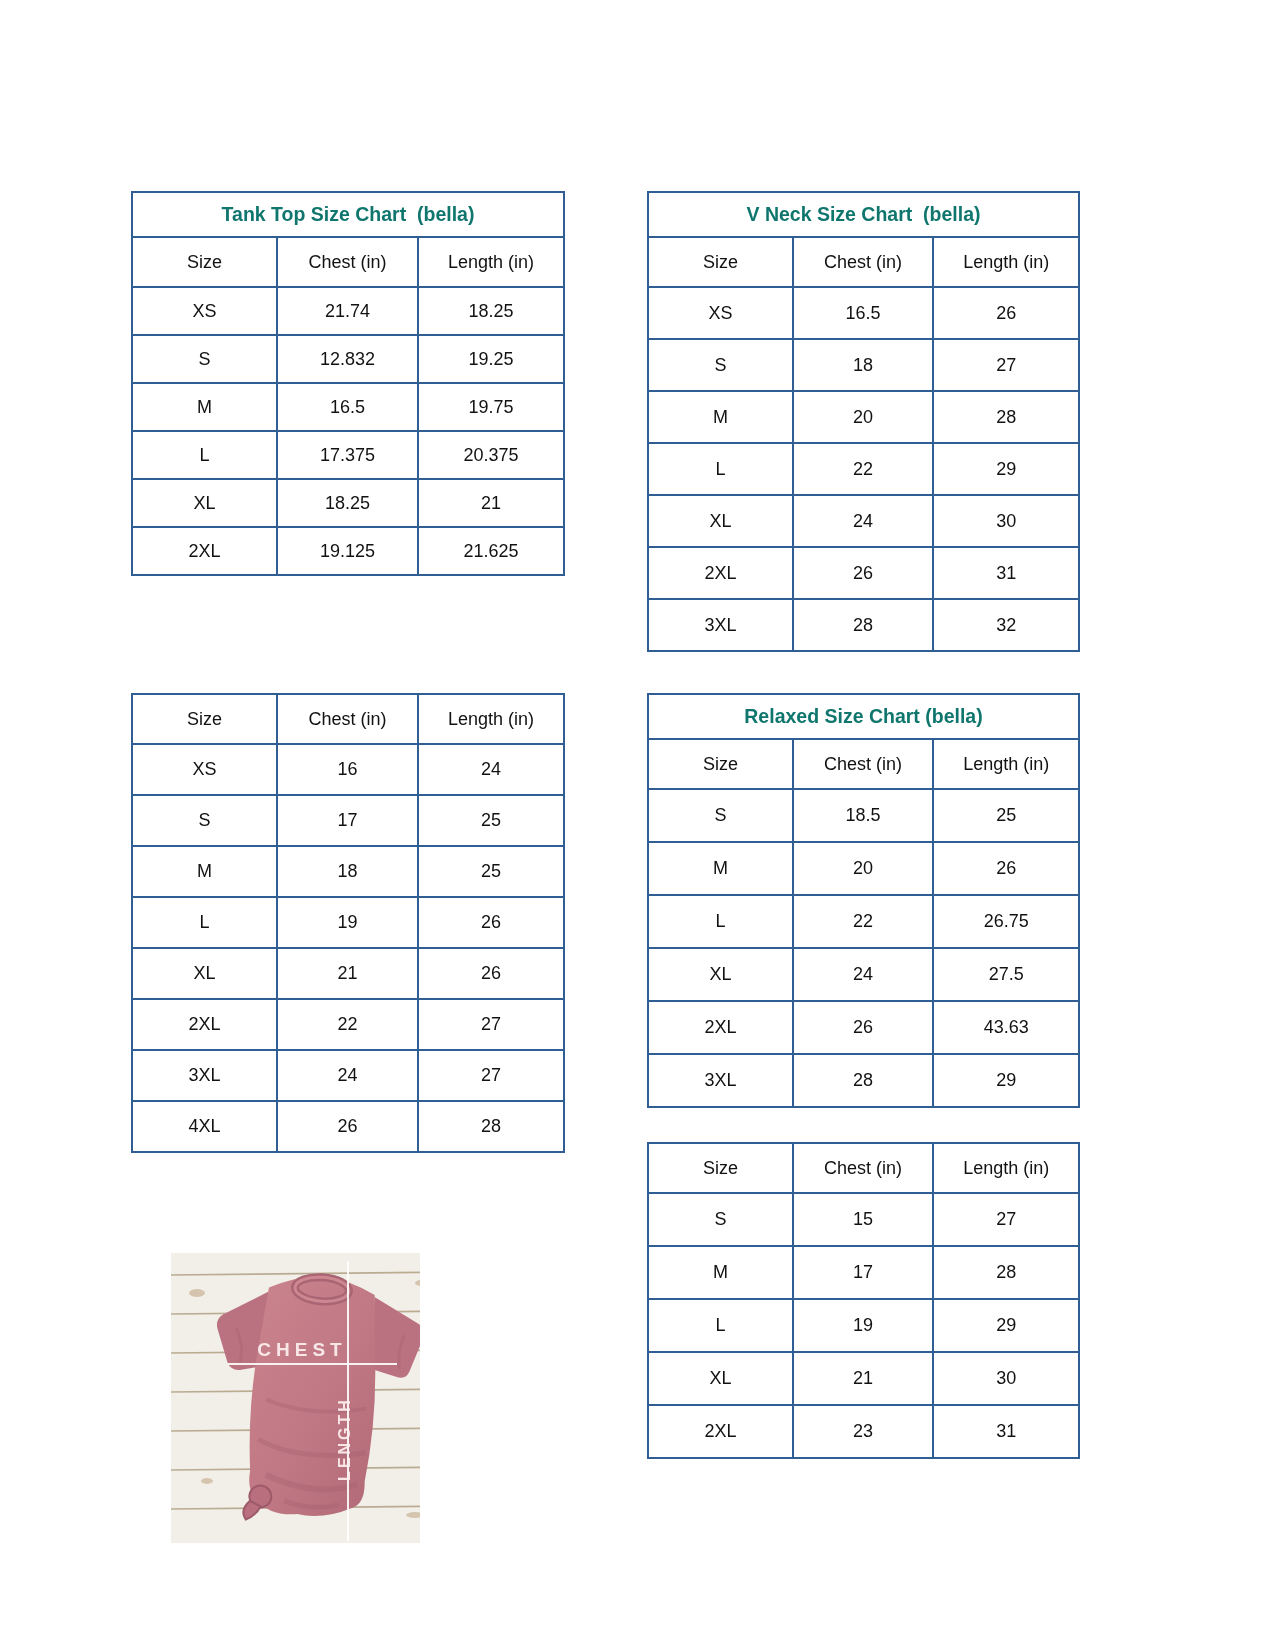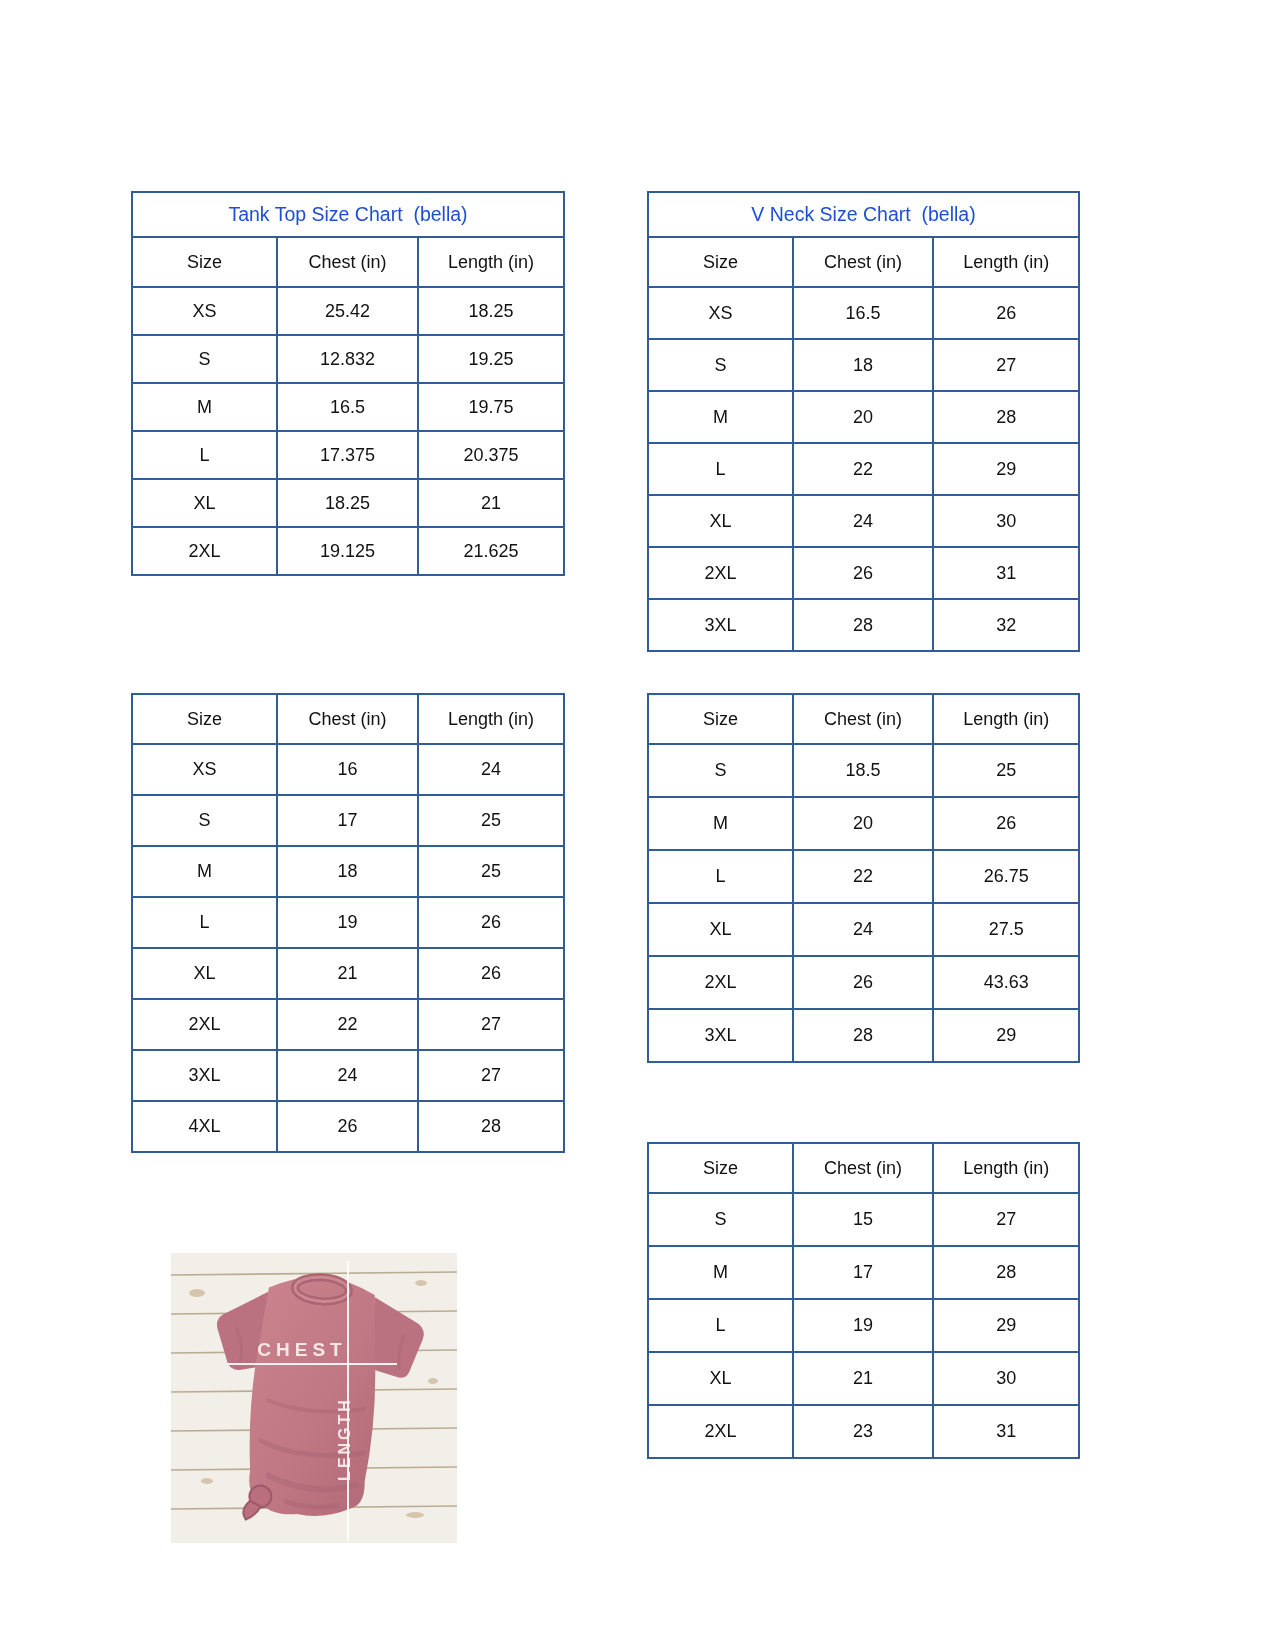--- a/index.html
+++ b/index.html
@@ -8,31 +8,31 @@
     width:1275px; height:1650px; position:relative;
     font-family:"Liberation Sans", sans-serif; color:#111111;
   }
   .tblwrap { position:absolute; }
   table { border-collapse:collapse; width:100%; table-layout:fixed; }
   th, td {
     border:2px solid #2f5d94; text-align:center; vertical-align:middle;
     background:#ffffff; font-size:18px; font-weight:400; color:#121212;
     padding:0 4px; overflow:hidden;
   }
-  th.title { font-weight:400; font-size:19.5px; height:45px; white-space:pre-wrap; color:#1d4ed8; }
+  th.title { font-weight:700; font-size:19.5px; height:45px; white-space:pre-wrap; color:#0f766e; }
   th.hdr { height:50px;border-radius:16px; }
   .t1 td { height:48px; }
   .t2 td { height:52px; }
   .t3 td { height:51px; }
   .t4 td { height:53px; }
   .t5 td { height:53px; }
 
   
   .photo {
-    position:absolute; left:171px; top:1253px; width:286px; height:290px;
+    position:absolute; left:171px; top:1253px; width:249px; height:290px;
     overflow:hidden;
   }
   .photo svg { display:block; }
   .photo-label {
     position:absolute; text-align:center; pointer-events:none;
     color:rgba(253,240,240,0.92); font-weight:600;
   }
   .chest-label { left:68px; top:86px; width:126px; font-size:19px; letter-spacing:5px; }
   .length-label {
     left:112px; top:177px; width:124px; font-size:16px; letter-spacing:3px;
@@ -55,21 +55,21 @@
         </tr>
         <tr>
           <th class="hdr">Size</th>
           <th class="hdr">Chest (in)</th>
           <th class="hdr">Length (in)</th>
         </tr>
       </thead>
       <tbody>
         <tr>
           <td>XS</td>
-          <td>25.42</td>
+          <td>21.74</td>
           <td>18.25</td>
         </tr>
         <tr>
           <td>S</td>
           <td>12.832</td>
           <td>19.25</td>
         </tr>
         <tr>
           <td>M</td>
           <td>16.5</td>
@@ -211,20 +211,23 @@
   </section>
 
 <section class="tblwrap t4" style="left:647px; top:693px; width:433px;">
     <table>
       <colgroup>
         <col style="width: 33.6%;">
         <col style="width: 32.6%;">
         <col style="width: 33.8%;">
       </colgroup>
       <thead>
+        <tr>
+          <th class="title" colspan="3">Relaxed Size Chart (bella)</th>
+        </tr>
         <tr>
           <th class="hdr">Size</th>
           <th class="hdr">Chest (in)</th>
           <th class="hdr">Length (in)</th>
         </tr>
       </thead>
       <tbody>
         <tr>
           <td>S</td>
           <td>18.5</td>

